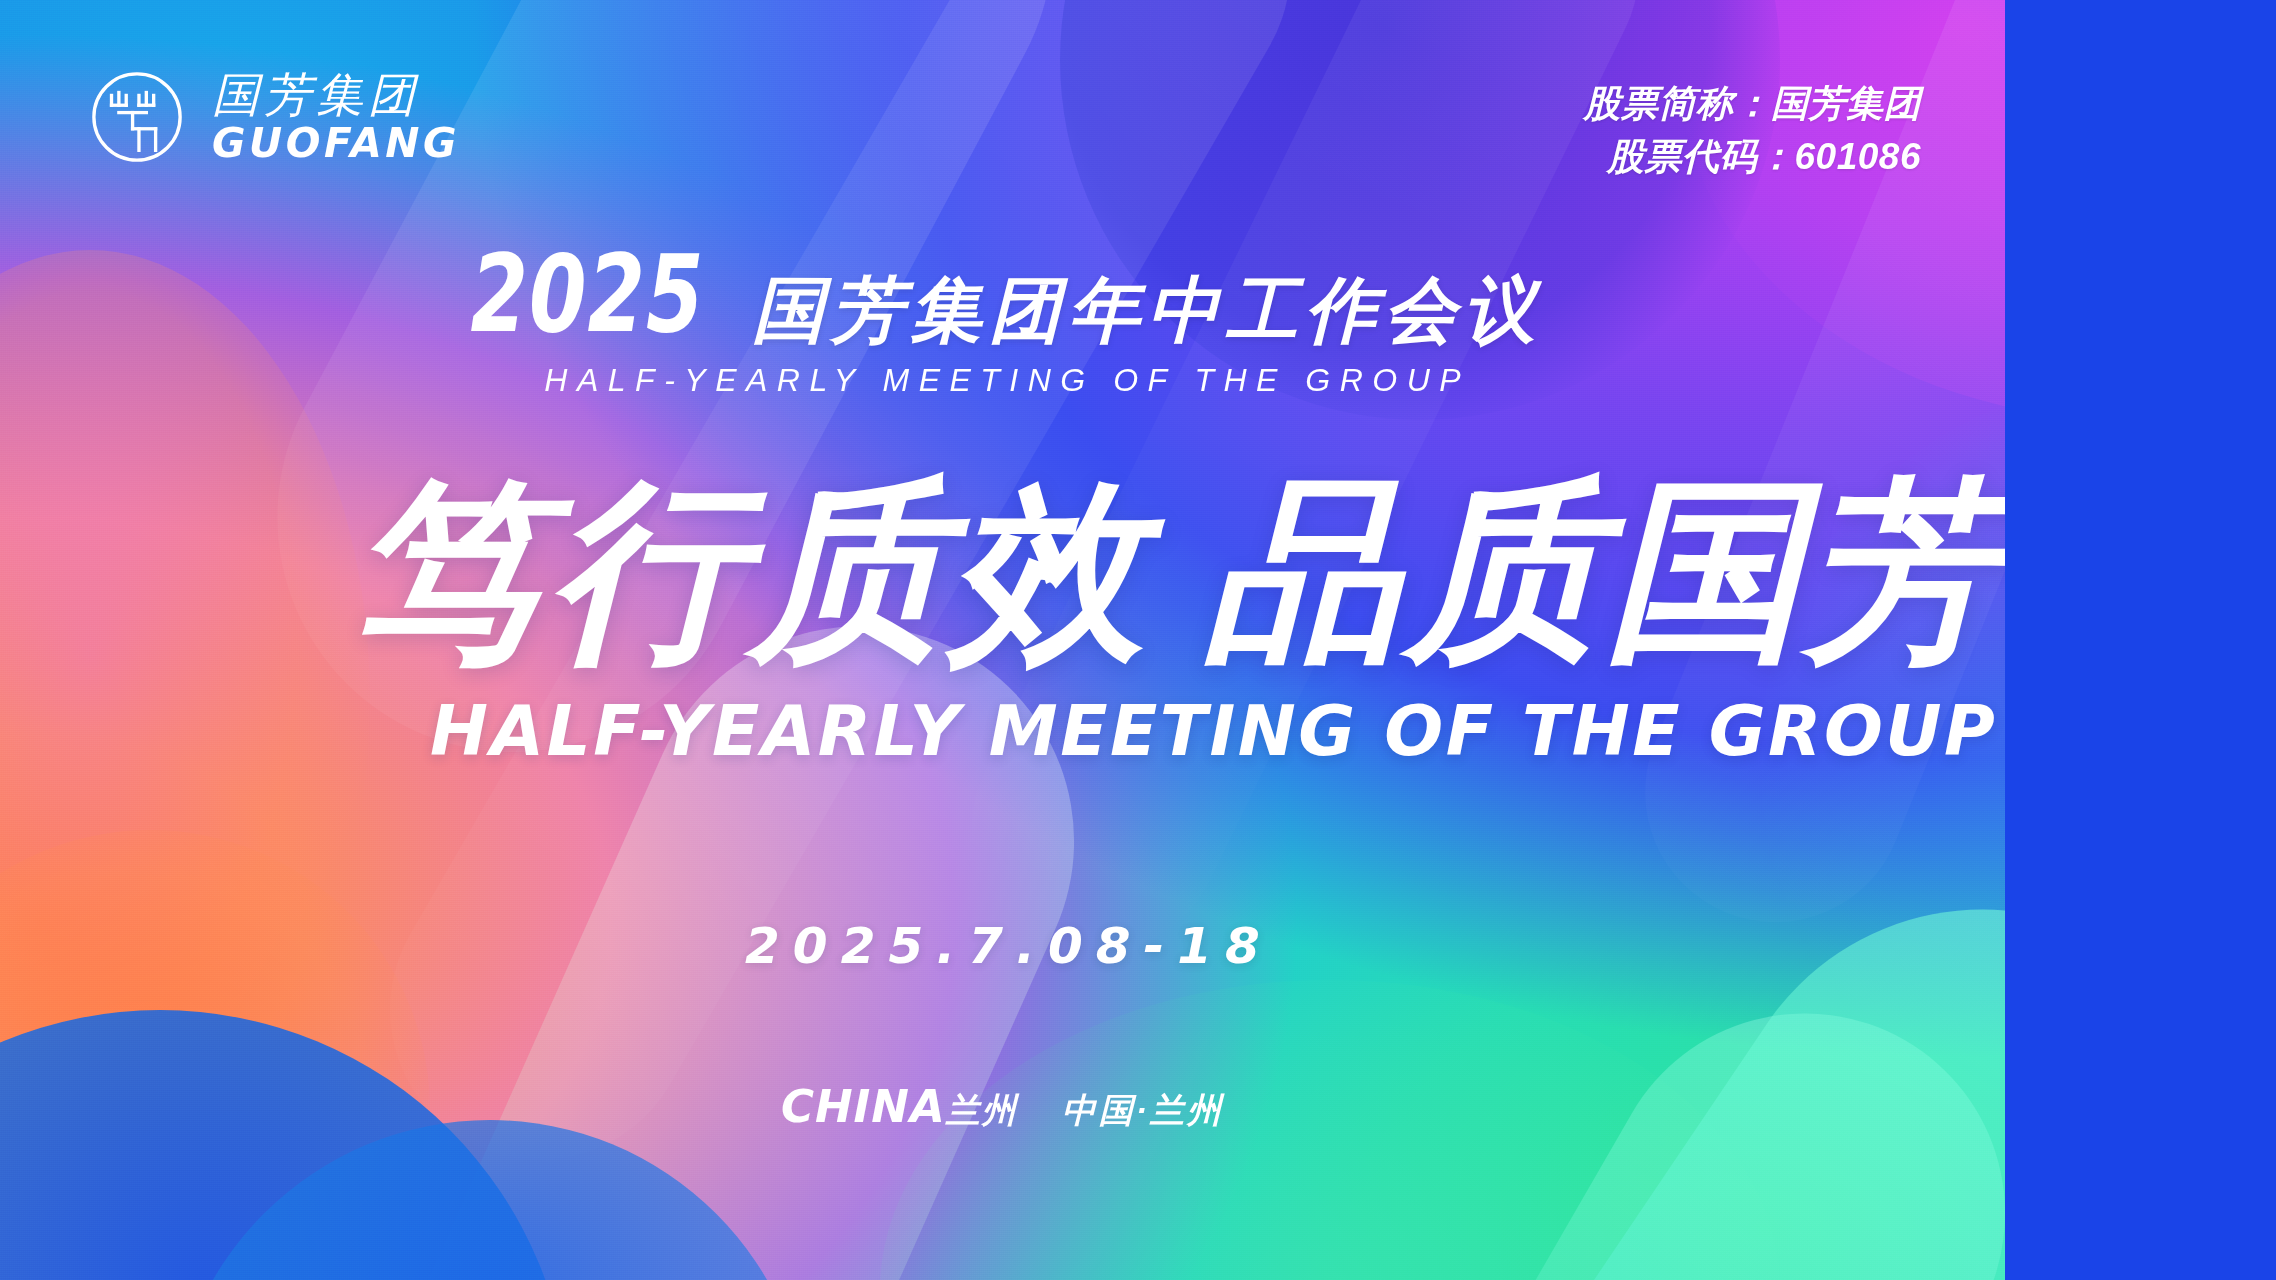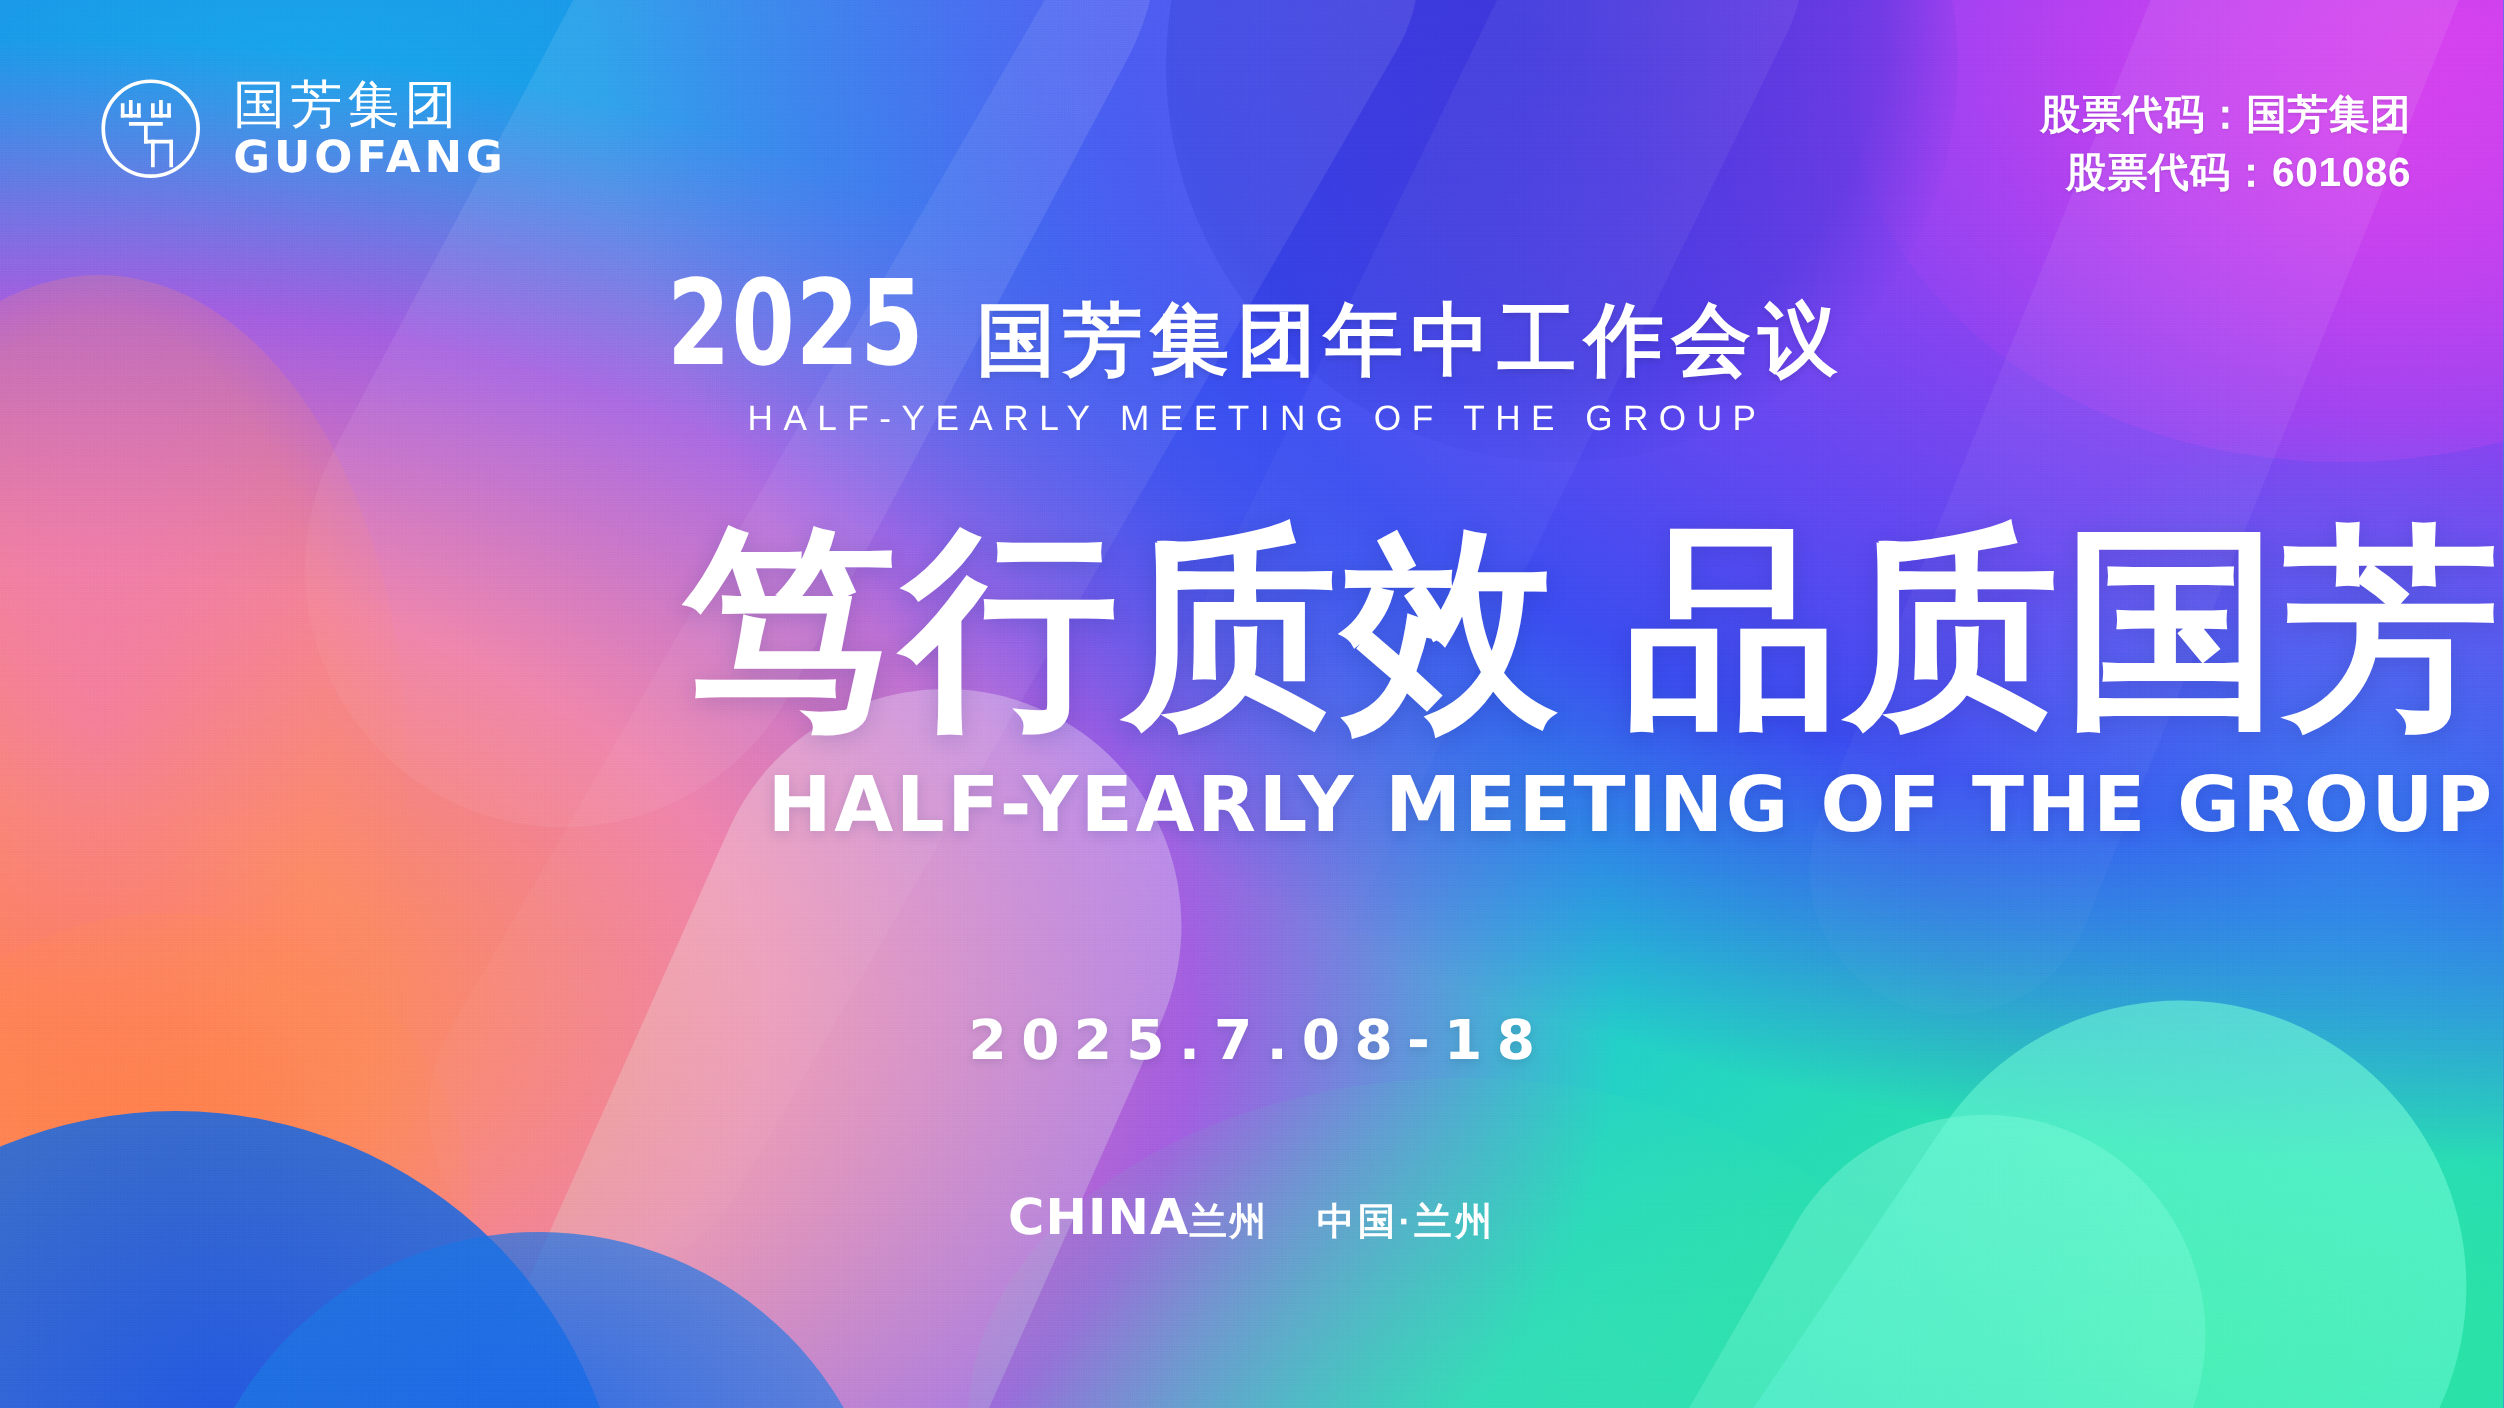--- a/index.html
+++ b/index.html
@@ -8,38 +8,39 @@
   html, body {
     width:2276px; height:1280px;
     overflow:hidden;
     background:#1a44e8;
     font-family:"Liberation Sans","DejaVu Sans",sans-serif;
   }
 
   
   #banner {
     position:relative;
-    width:2276px; height:1280px;
+    width:2005px; height:1280px;
     overflow:hidden;
     
     background:
       radial-gradient(120% 130% at 98% 2%,  #d13ef0 0%, #b23ff2 12%, #7a45f0 26%, #3b4df0 44%, rgba(59,77,240,0) 62%),
       radial-gradient(95% 105% at 2% 72%,  #ff7a45 0%, #fb8a63 14%, #ee7fa8 30%, #a35fe0 48%, rgba(163,95,224,0) 66%),
       radial-gradient(110% 120% at 88% 96%, #2ee89a 0%, #27dcb4 18%, #1fc8d8 36%, rgba(31,200,216,0) 58%),
       radial-gradient(110% 110% at 12% 8%,  #17a9ea 0%, #1c8fe8 22%, rgba(28,143,232,0) 48%),
       linear-gradient(128deg,
          #1aa8ea 0%,
          #1f74ee 14%,
          #2a4cf2 28%,
          #3a52f0 40%,
          #2f86ee 54%,
          #1fb2e6 68%,
          #1fd0d2 80%,
          #2ce0a8 92%,
          #3ce8a0 100%);
+    font-style: italic;
   }
 
   
   .blob { position:absolute; pointer-events:none; }
 
   
   .blob-circle-topcenter {
     width:720px; height:720px; left:1060px; top:-300px;
     border-radius:50%;
     background:radial-gradient(circle at 45% 45%, rgba(22,40,200,.52), rgba(22,40,200,.30) 58%, rgba(22,40,200,0) 74%);
@@ -306,21 +307,21 @@
           <path d="M52 62 L52 84"></path>
         </g>
       </svg>
       <div id="logo-wordmark">
         <span class="logo-cn">国芳集团</span>
         <span class="logo-en">GUOFANG</span>
       </div>
     </div>
 
     <div id="stock-info">
-      <div class="stock-line">股票代码：国芳集团</div>
+      <div class="stock-line">股票简称：国芳集团</div>
       <div class="stock-line">股票代码：601086</div>
     </div>
 
     <div id="event-title-block">
       <div id="event-title-row">
         <span id="event-year">2025</span>
         <span id="event-title-cn">国芳集团年中工作会议</span>
       </div>
       <div id="event-subtitle-en">HALF-YEARLY MEETING OF THE GROUP</div>
     </div>

